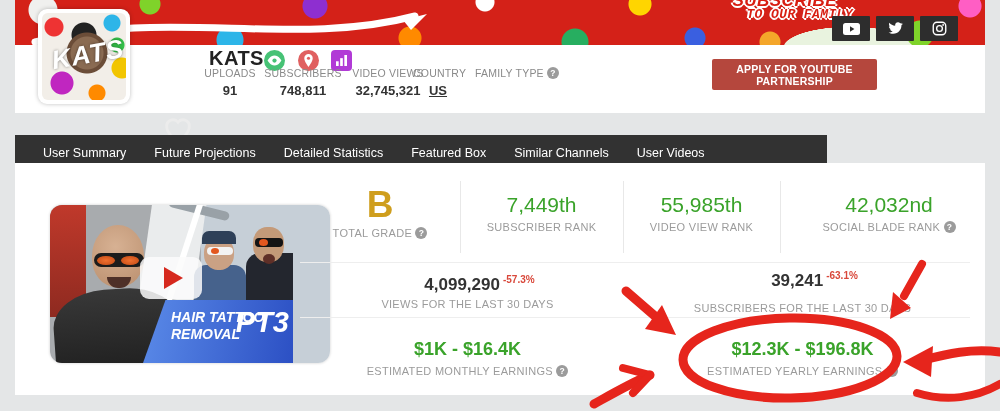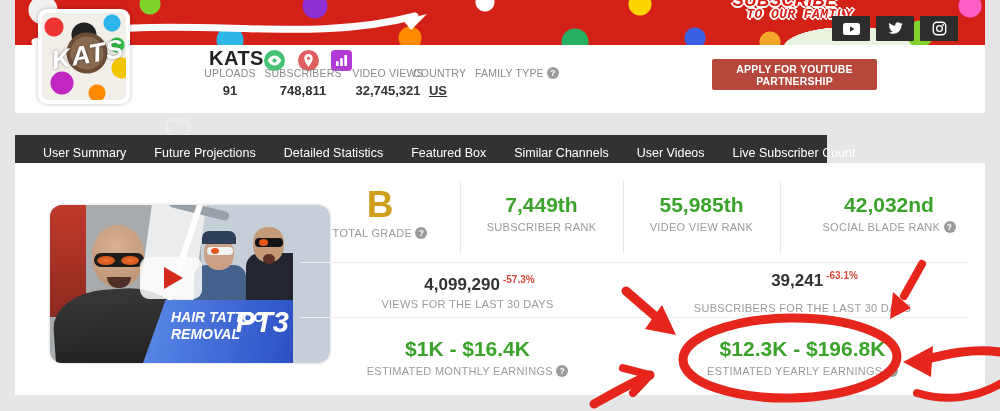--- a/index.html
+++ b/index.html
@@ -126,25 +126,25 @@
   .c1 { left:0; } .c2 { left:160px; width:163px; } .c3 { left:323px; width:157px; } .c4 { left:480px; width:190px;padding-left:28px; }
   .vdiv { position:absolute; top:18px; height:72px; width:1px; background:#e8e8e8; }
   .vd1 { left:160px; } .vd2 { left:323px; } .vd3 { left:480px; }
   .hdiv { position:absolute; left:0; width:670px; height:1px; background:#eeeeee; }
   .hd1 { top:99px; } .hd2 { top:154px; }
   .r2 { top:100px; height:54px; width:335px; }
   .r2b { left:335px;gap:9px; }
   .r3 { top:155px; height:77px; width:335px; }
   .r3b { left:335px; }
   .grade-val { font-size:37px; font-weight:bold; color:#cf9e1d; line-height:38px; }
-  .rank-val { font-size:21px; font-weight:bold; color:#3aa32a; line-height:26px; }
+  .rank-val { font-size:21px; font-weight:normal; color:#3aa32a; line-height:26px; }
   .stat-lbl { font-size:11px; color:#9b9b9b; letter-spacing:.3px; margin-top:3px; white-space:nowrap; }
   .mid-val { font-size:17px; font-weight:bold; color:#333; line-height:20px;margin-left:24px; }
   .chg { font-size:10px; font-weight:bold; color:#d9483b; vertical-align:super; margin-left:3px; }
-  .money-val { font-size:21px; font-weight:bold; color:#3aa32a; line-height:26px; }
+  .money-val { font-size:18px; font-weight:bold; color:#3aa32a; line-height:26px; }
 
   
   .annotations { position:absolute; left:0; top:0; width:1000px; height:411px; pointer-events:none; z-index:60; }
 </style>
 </head>
 <body>
 
 <div class="banner">
   <svg class="banner-swoosh" width="970" height="45">
     <path d="M 20 42 C 150 8 280 48 400 16" stroke="#ffffff" stroke-width="7" fill="none" stroke-linecap="round"></path>
@@ -231,21 +231,20 @@
   </div>
 </div>
 
 <div class="navbar">
   <div class="nav-item">User Summary</div>
   <div class="nav-item">Future Projections</div>
   <div class="nav-item">Detailed Statistics</div>
   <div class="nav-item">Featured Box</div>
   <div class="nav-item">Similar Channels</div>
   <div class="nav-item">User Videos</div>
-  <div class="nav-item">Live Subscriber Count</div>
 </div>
 
 <div class="panel">
 
   <div class="thumb">
     <div class="th-red"></div>
     <div class="th-coat"></div>
     <div class="th-arm"></div>
     <div class="th-stripe"></div>
     <div class="th-head"></div>

